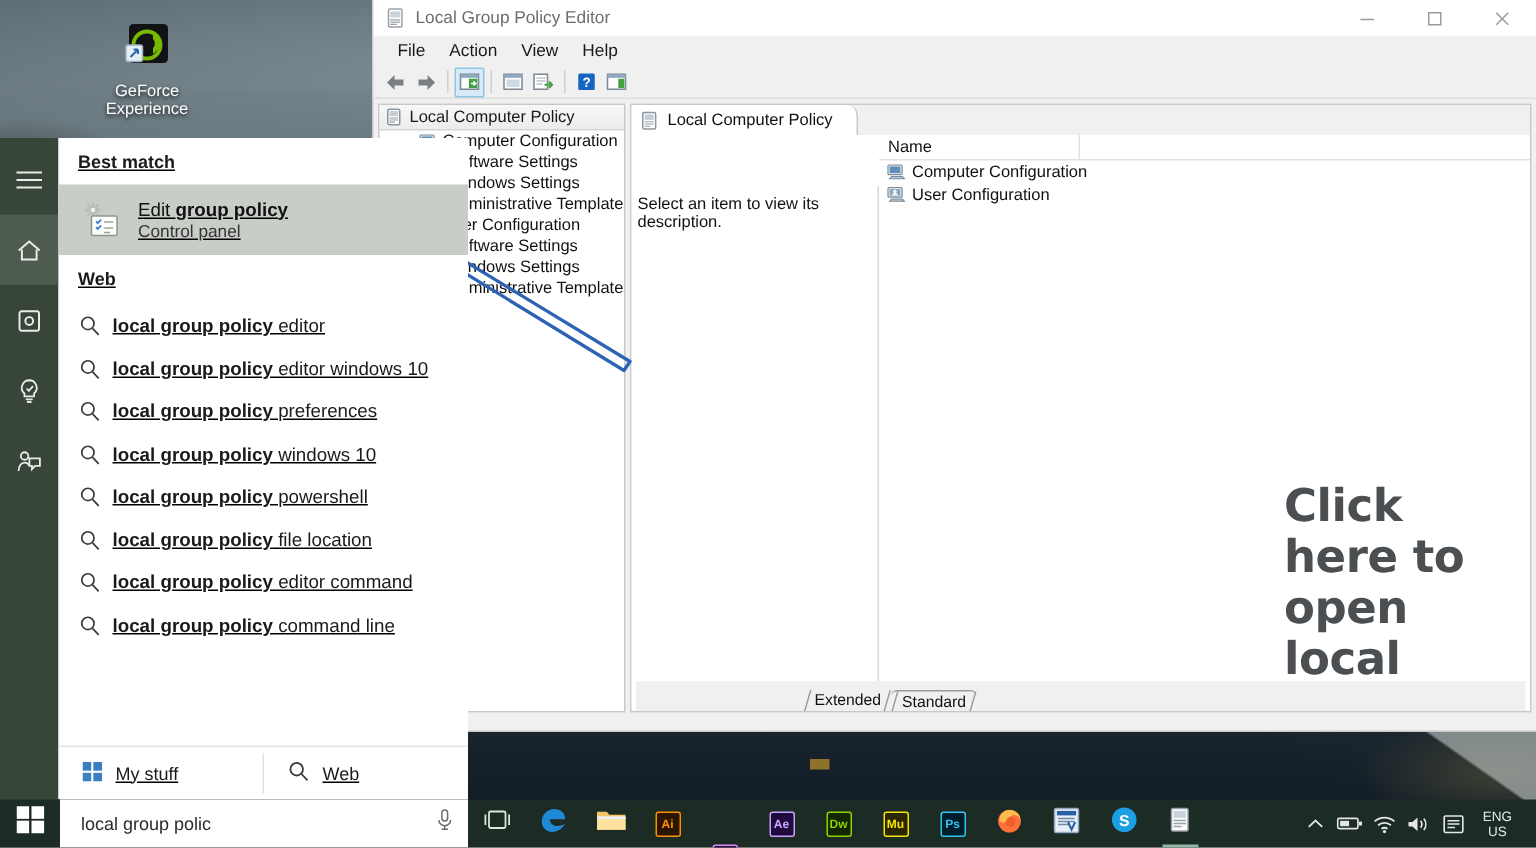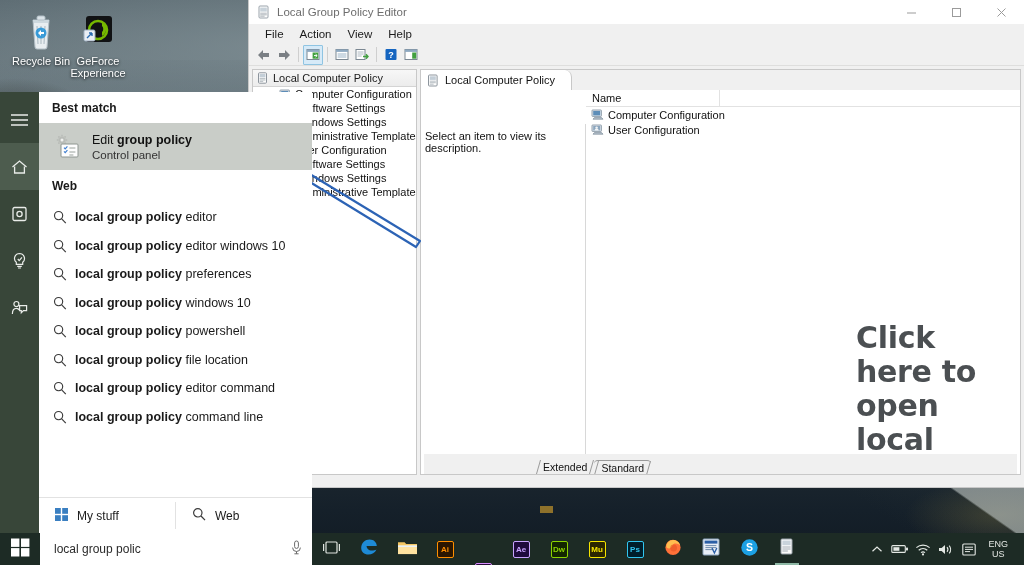--- a/index.html
+++ b/index.html
@@ -223,20 +223,21 @@
   }
 
   
   #blue-arrow { position: absolute; left: 250px; top: 140px; pointer-events: none; }
 
   
   #search-panel {
     position: absolute; left: 0; bottom: 32px; width: 312px; top: 92px;
     background: #fff;
     display: flex;
+    text-decoration: underline;
   }
   #search-rail {
     width: 39px; background: #384639;
     display: flex; flex-direction: column; align-items: center;
     padding-top: 4px;
   }
   .rail-btn {
     width: 39px; height: 47px;
     display: flex; align-items: center; justify-content: center;
     color: #e9ece9;
@@ -331,33 +332,20 @@
     <div id="wall-cloud1"></div>
     <div id="wall-cloud2"></div>
     <div id="wall-hill"></div>
     <div id="wall-road"></div>
     <div id="wall-road-mark1"></div>
     <div id="wall-road-mark2"></div>
     <div id="wall-grass"></div>
     <div id="wall-curb"></div>
   </div>
 
-  <div class="desk-icon" id="icon-recycle">
-    <span class="glyph">
-      <svg width="34" height="38" viewBox="0 0 34 38">
-        <path d="M9 8 h16 l-2 27 a2 2 0 0 1 -2 2 h-8 a2 2 0 0 1 -2 -2 Z" fill="#e8edf0" stroke="#b3bfc6" stroke-width="1"></path>
-        <path d="M9 8 h16 l-1 3 h-14 Z" fill="#cdd8de"></path>
-        <rect x="13" y="4" width="8" height="4" rx="1.5" fill="#dbe3e8" stroke="#b3bfc6"></rect>
-        <path d="M13 14 l1 18 M17 14 v18 M21 14 l-1 18" stroke="#aebcc4" stroke-width="1.1" fill="none"></path>
-        <circle cx="17" cy="21" r="5.5" fill="#1f8fd6" opacity=".85"></circle>
-        <path d="M14 21 l3 -3 v2 h3 v2 h-3 v2 Z" fill="#fff"></path>
-      </svg>
-    </span>
-    <span class="desk-label">Recycle Bin</span>
-  </div>
 
   <div class="desk-icon" id="icon-geforce">
     <span class="glyph">
       <svg width="34" height="38" viewBox="0 0 34 38">
         <rect x="5" y="4" width="26" height="26" rx="3" fill="#111214"></rect>
         <path d="M17 9 a9 9 0 1 0 0 18 a9 9 0 0 0 0 -18 Z" fill="none" stroke="#76b900" stroke-width="2.6"></path>
         <path d="M21 10 a8 8 0 0 1 0 14 l0 -4 a4.2 4.2 0 0 0 0 -6 Z" fill="#76b900"></path>
         <rect x="3" y="18" width="11" height="11" rx="1.5" fill="#e9eef5" stroke="#9fb0c2"></rect>
         <path d="M6 26 l5 -5 M11 21 h-3 M11 21 v3" stroke="#2a6bb0" stroke-width="1.4" fill="none"></path>
       </svg>

